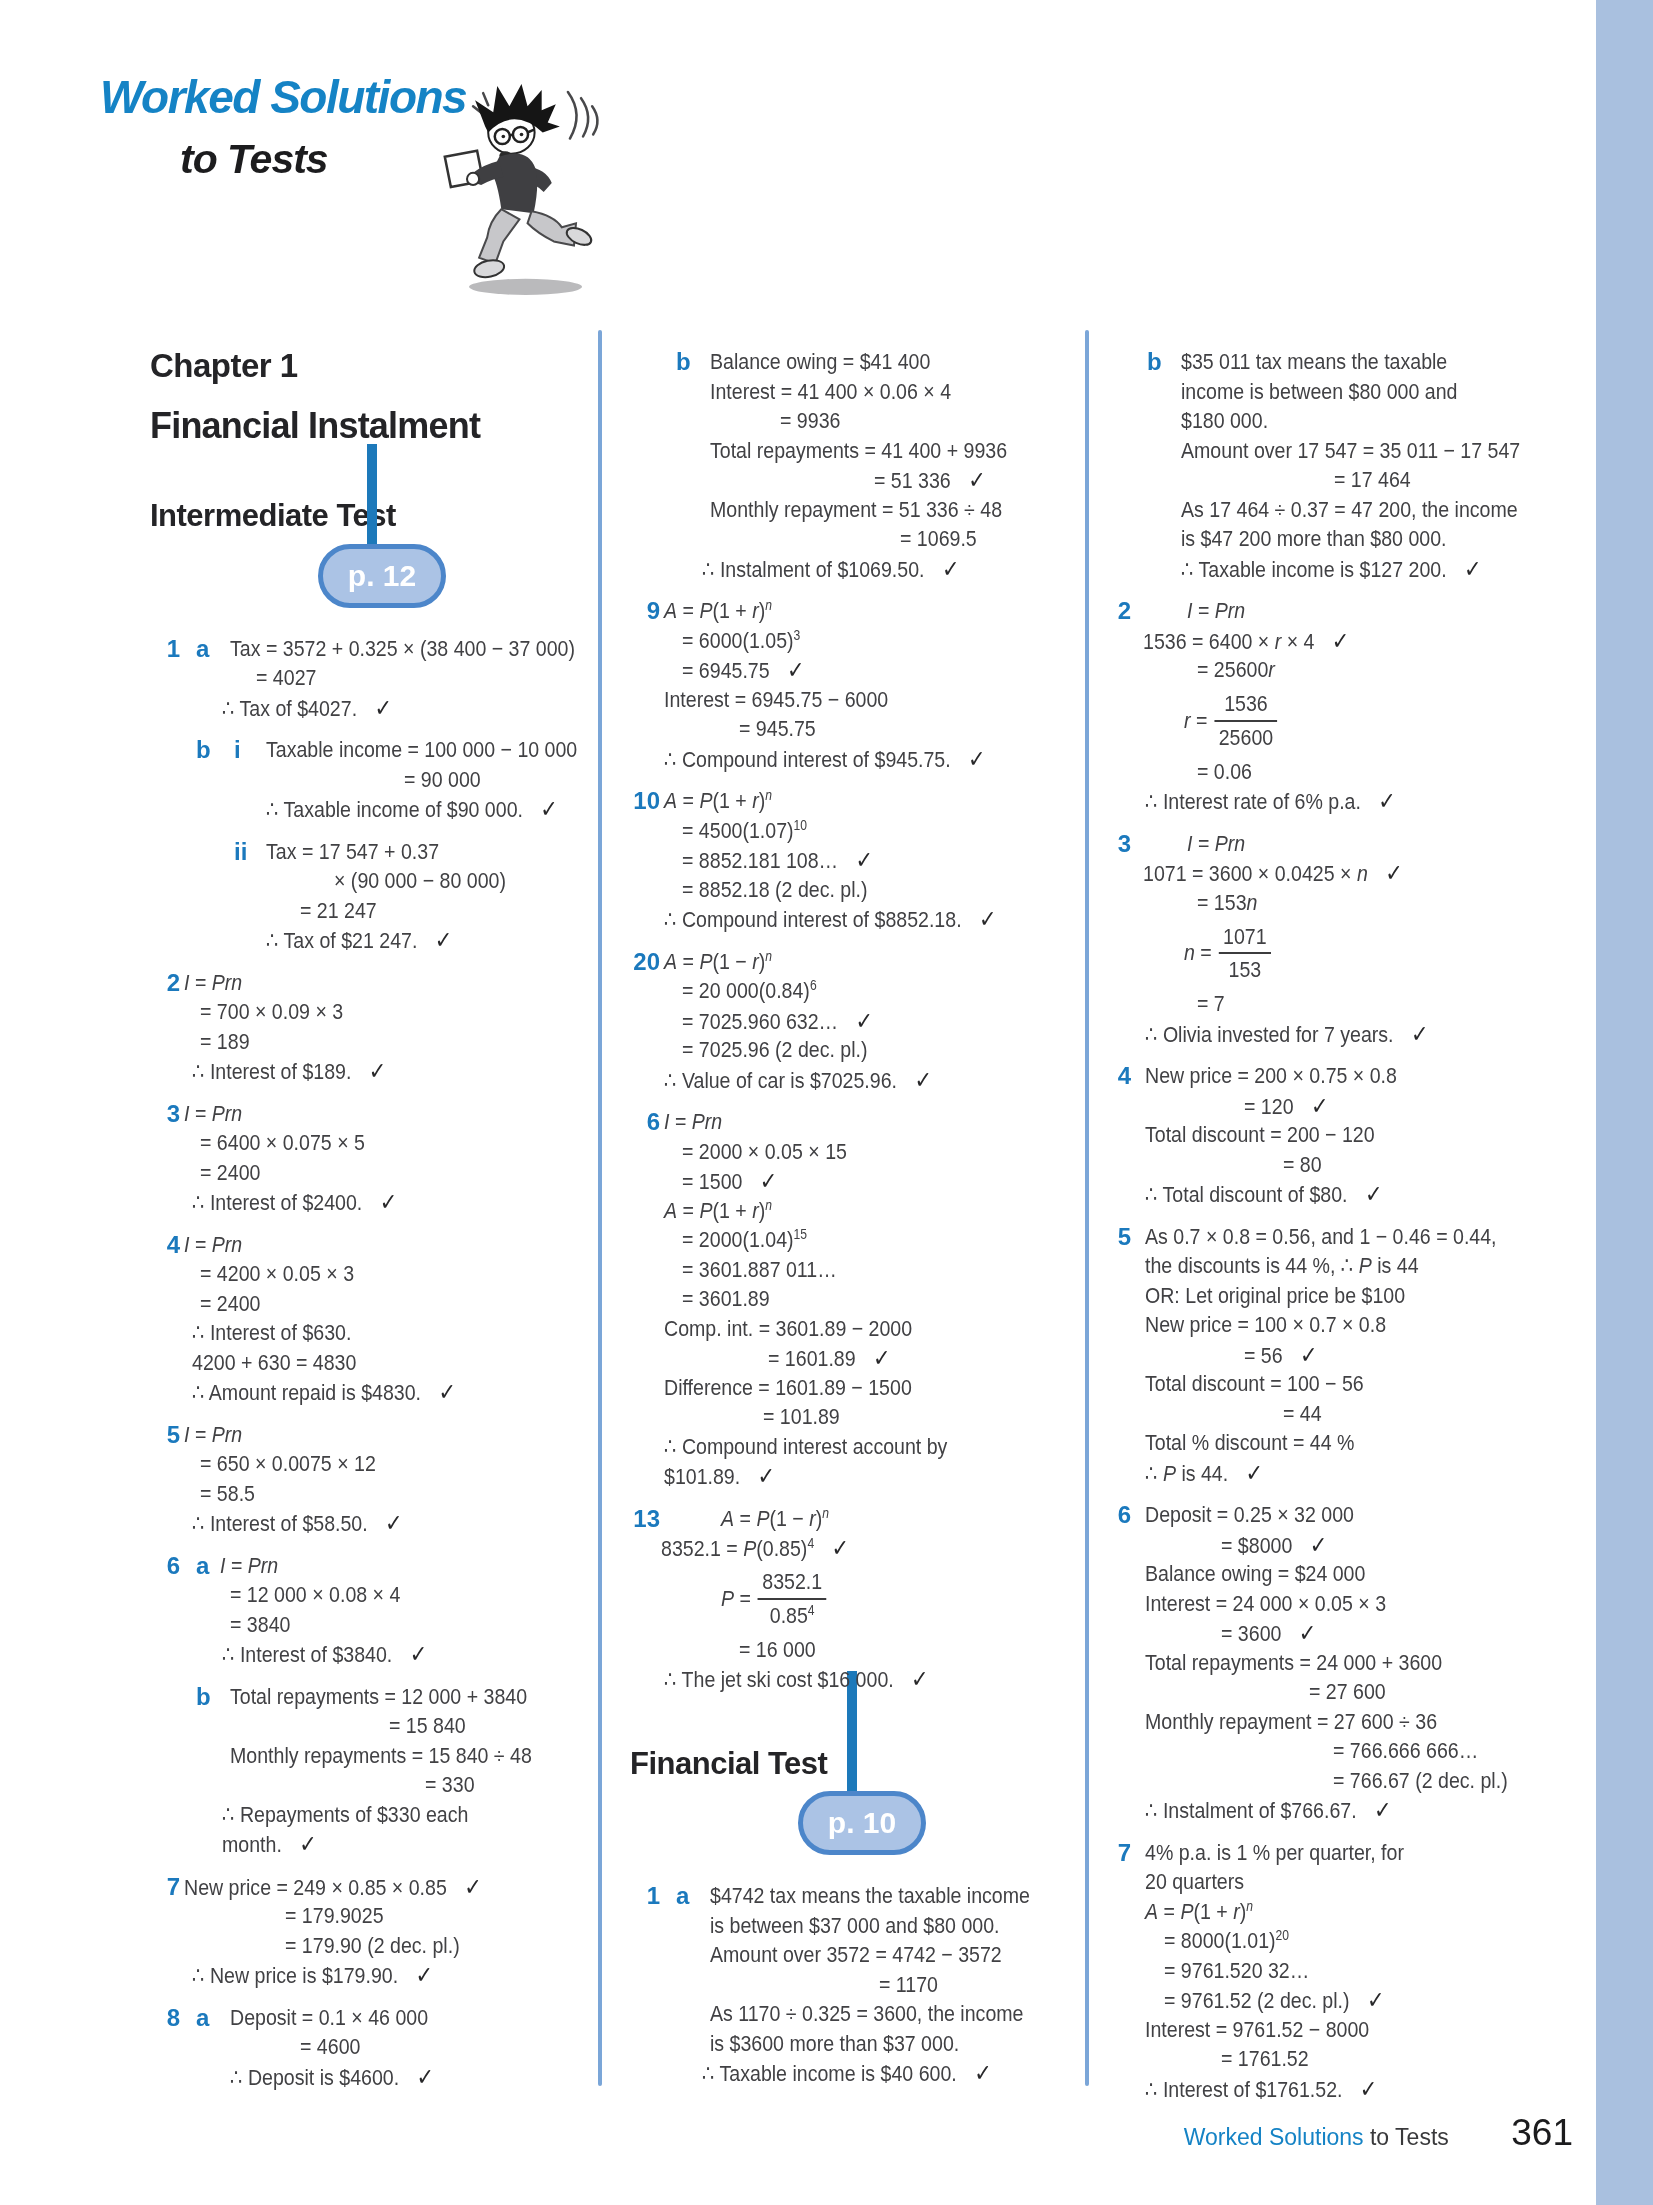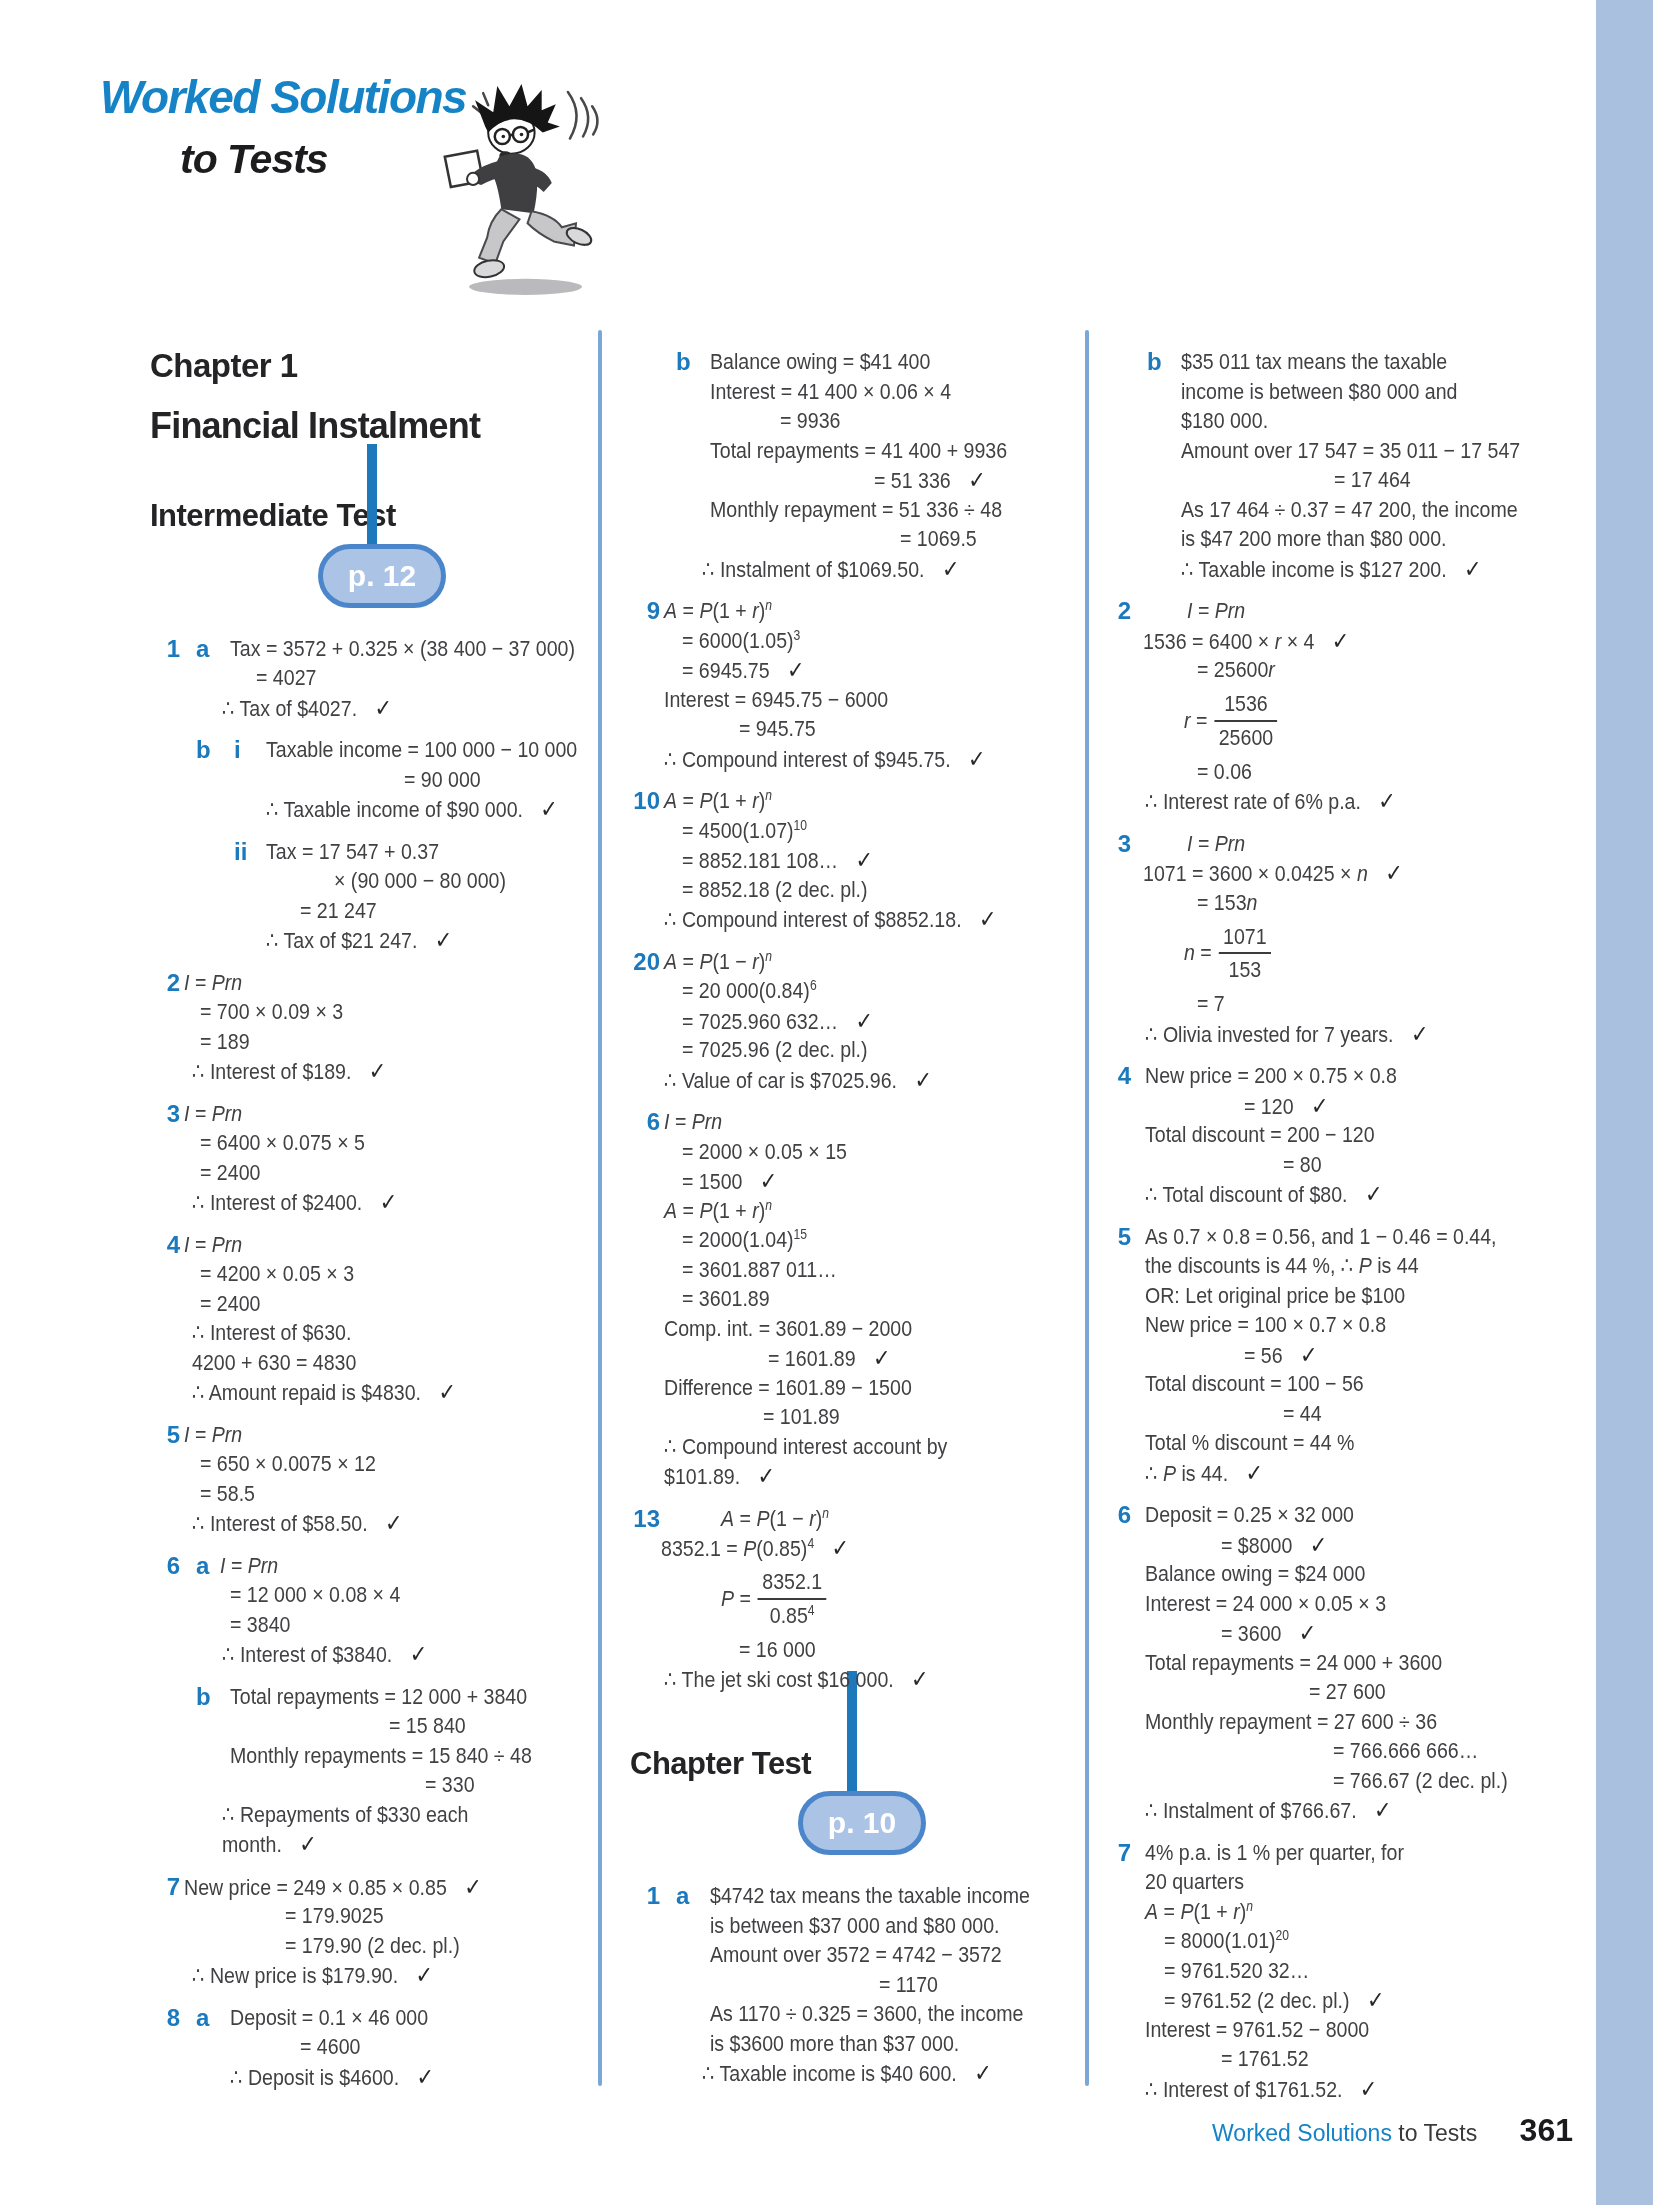--- a/index.html
+++ b/index.html
@@ -55,21 +55,21 @@
   .fracline{height:66px;display:flex;align-items:center;margin:3px 0;}
   .fracline .pre{margin-right:8px;}
   .fr{display:inline-flex;flex-direction:column;text-align:center;}
   .fr .dtop{padding:0 5px 1px;}
   .fr .dbot{border-top:2.5px solid #3c3c3e;padding:1px 5px 0;}
 
   
   .footer{position:absolute;top:2112px;right:80px;white-space:nowrap;}
   .fbrand-blue{color:var(--title-blue,#1583c5);font-size:23px;}
   .fbrand-rest{color:#39393b;font-size:23px;}
-  .fnum{font-size:32px;font-weight:bold;color:#1b1b1d;margin-left:38px;}
+  .fnum{font-size:37px;font-weight:normal;color:#1b1b1d;margin-left:58px;}
 </style>
 </head>
 <body>
 
 <div class="page">
   <div class="edge-strip"></div>
 
   <div class="hdr-title1">Worked Solutions</div>
   <div class="hdr-title2">to Tests</div>
 
@@ -264,21 +264,21 @@
           <span class="pre"><i>P</i> = </span>
           <span class="fr">
             <span class="dtop">8352.1</span>
             <span class="dbot">0.85<sup>4</sup></span>
           </span>
         </div>
         <div class="ln" style="margin-left: 75.4px;">= 16 000</div>
         <div class="ln">∴ The jet ski cost $16 000.<span class="chk">✓</span></div>
       </div>
       <div class="sect">
-        <h3 class="h3">Chapter Test</h3>
+        <h3 class="h3">Financial Test</h3>
         <div class="leader">
           <span class="dot"></span>
           <span class="dot"></span>
           <span class="dot"></span>
           <span class="dot"></span>
           <span class="dot"></span>
           <span class="dot"></span>
           <span class="dot"></span>
           <span class="dot"></span>
           <span class="dot"></span>

